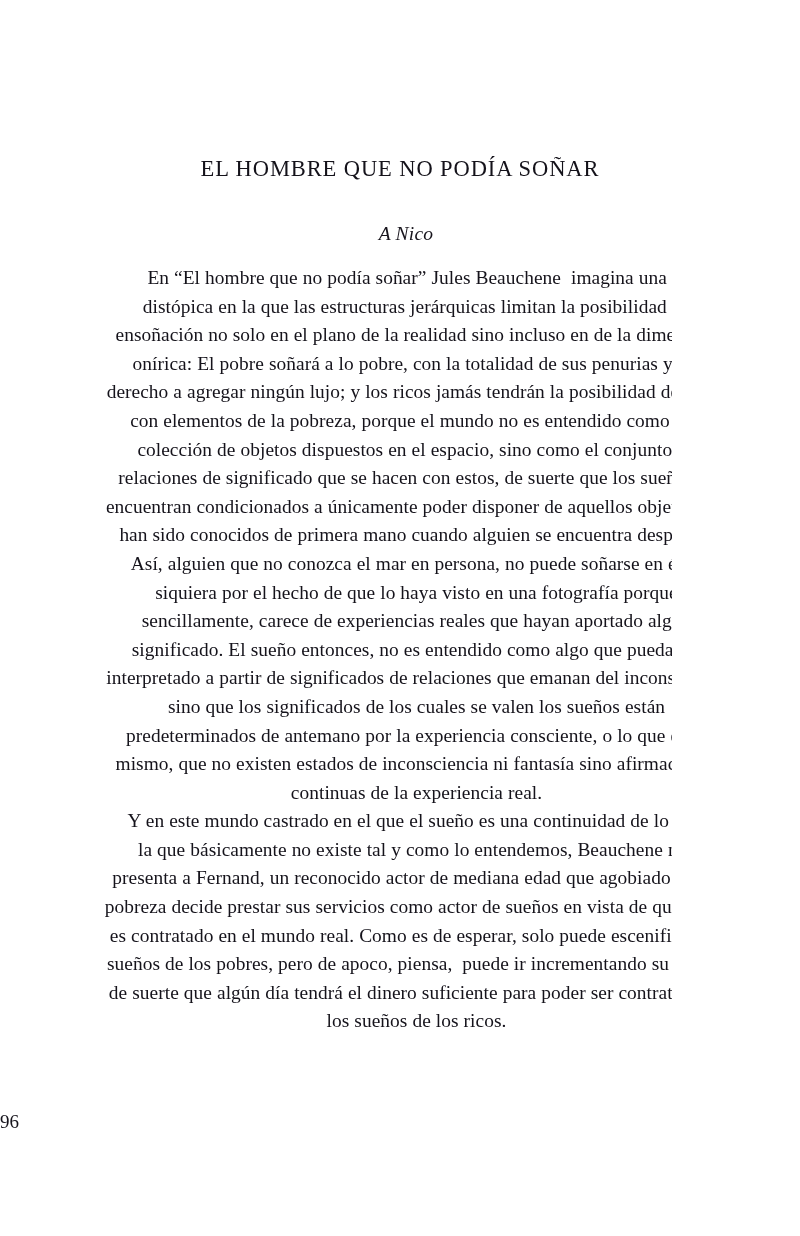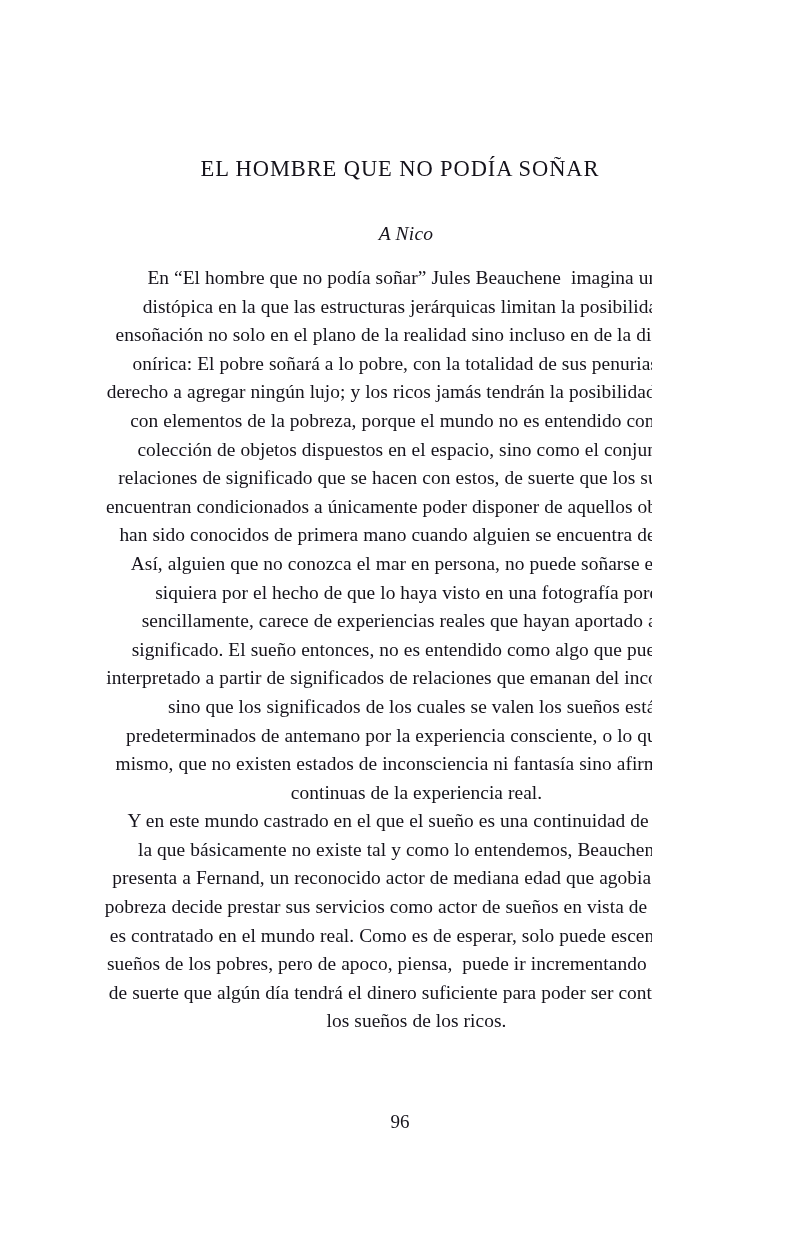--- a/index.html
+++ b/index.html
@@ -17,20 +17,21 @@
   }
 
   .page {
     position: absolute;
     top: 0;
     left: 0;
     width: 652px;
     height: 1236px;
     background: #ffffff;
     overflow: hidden;
+    padding-left: 20px;
   }
 
   
   .chapter-title {
     position: absolute;
     top: 139px;
     left: 0;
     width: 800px;
     text-align: center;
     font-size: 22.5px;
@@ -75,21 +76,20 @@
     text-indent: 21px;
     white-space: pre-wrap;
   }
 
   
   .folio {
     position: absolute;
     top: 1109px;
     left: 0;
     width: 800px;
-    text-align: center;
     font-size: 19px;
     line-height: 26px;
     color: #16141c;
   }
 </style>
 </head>
 <body>
 
 <div class="page">
 

